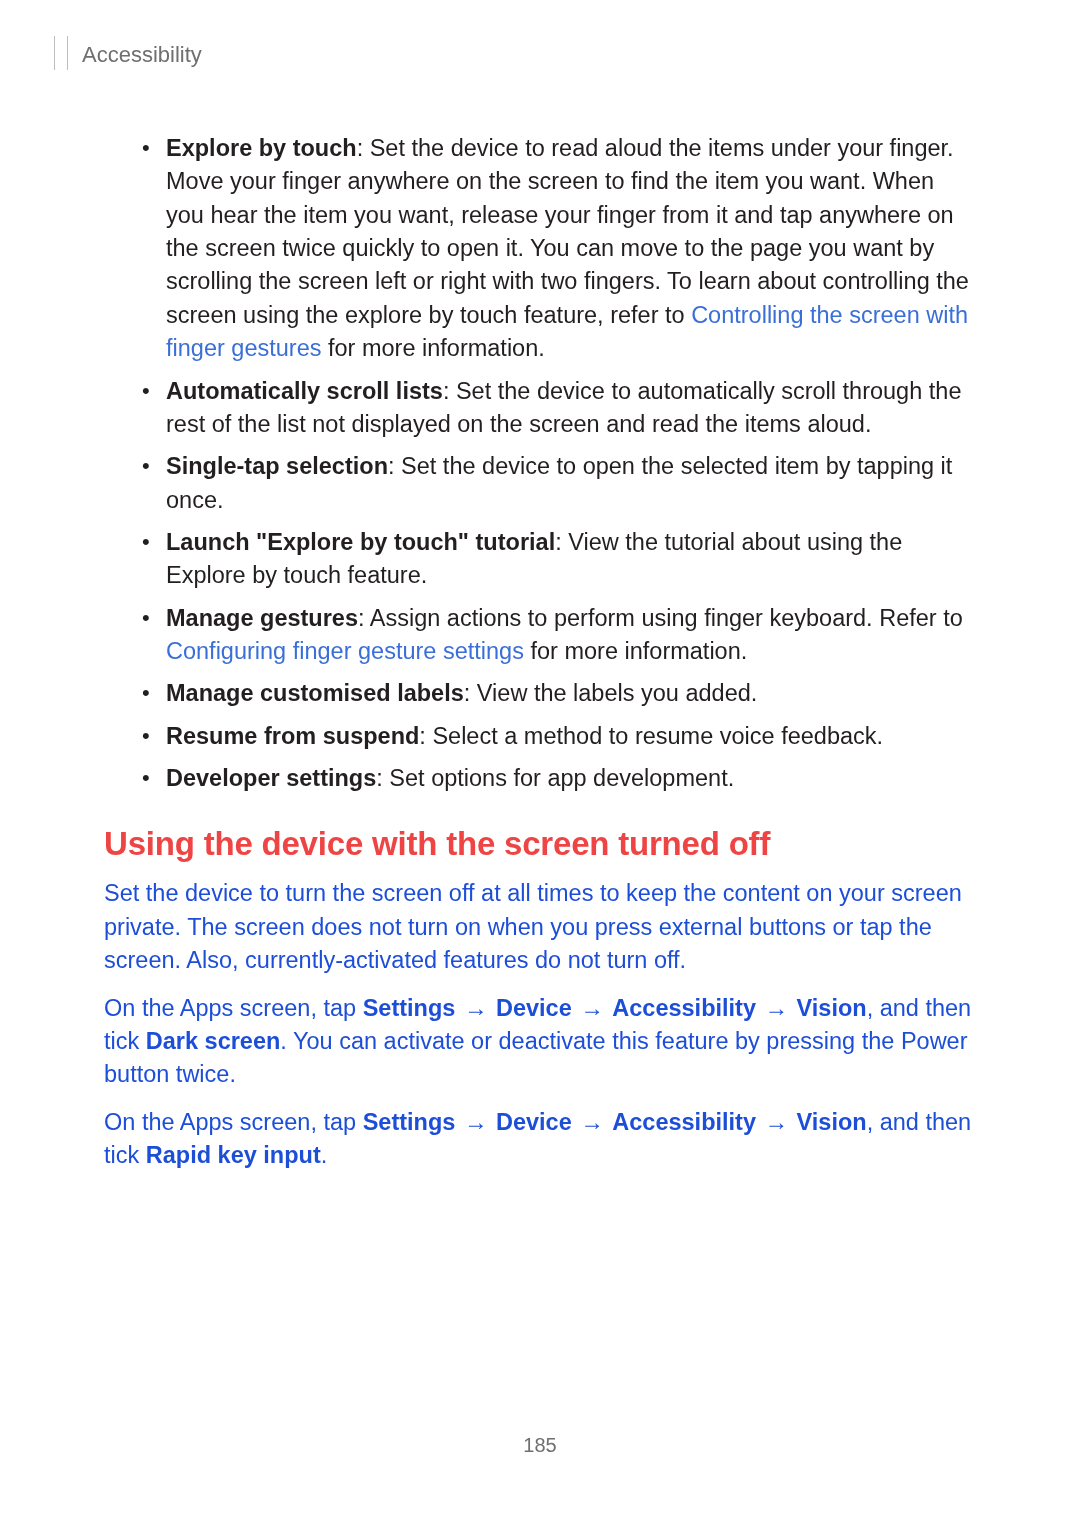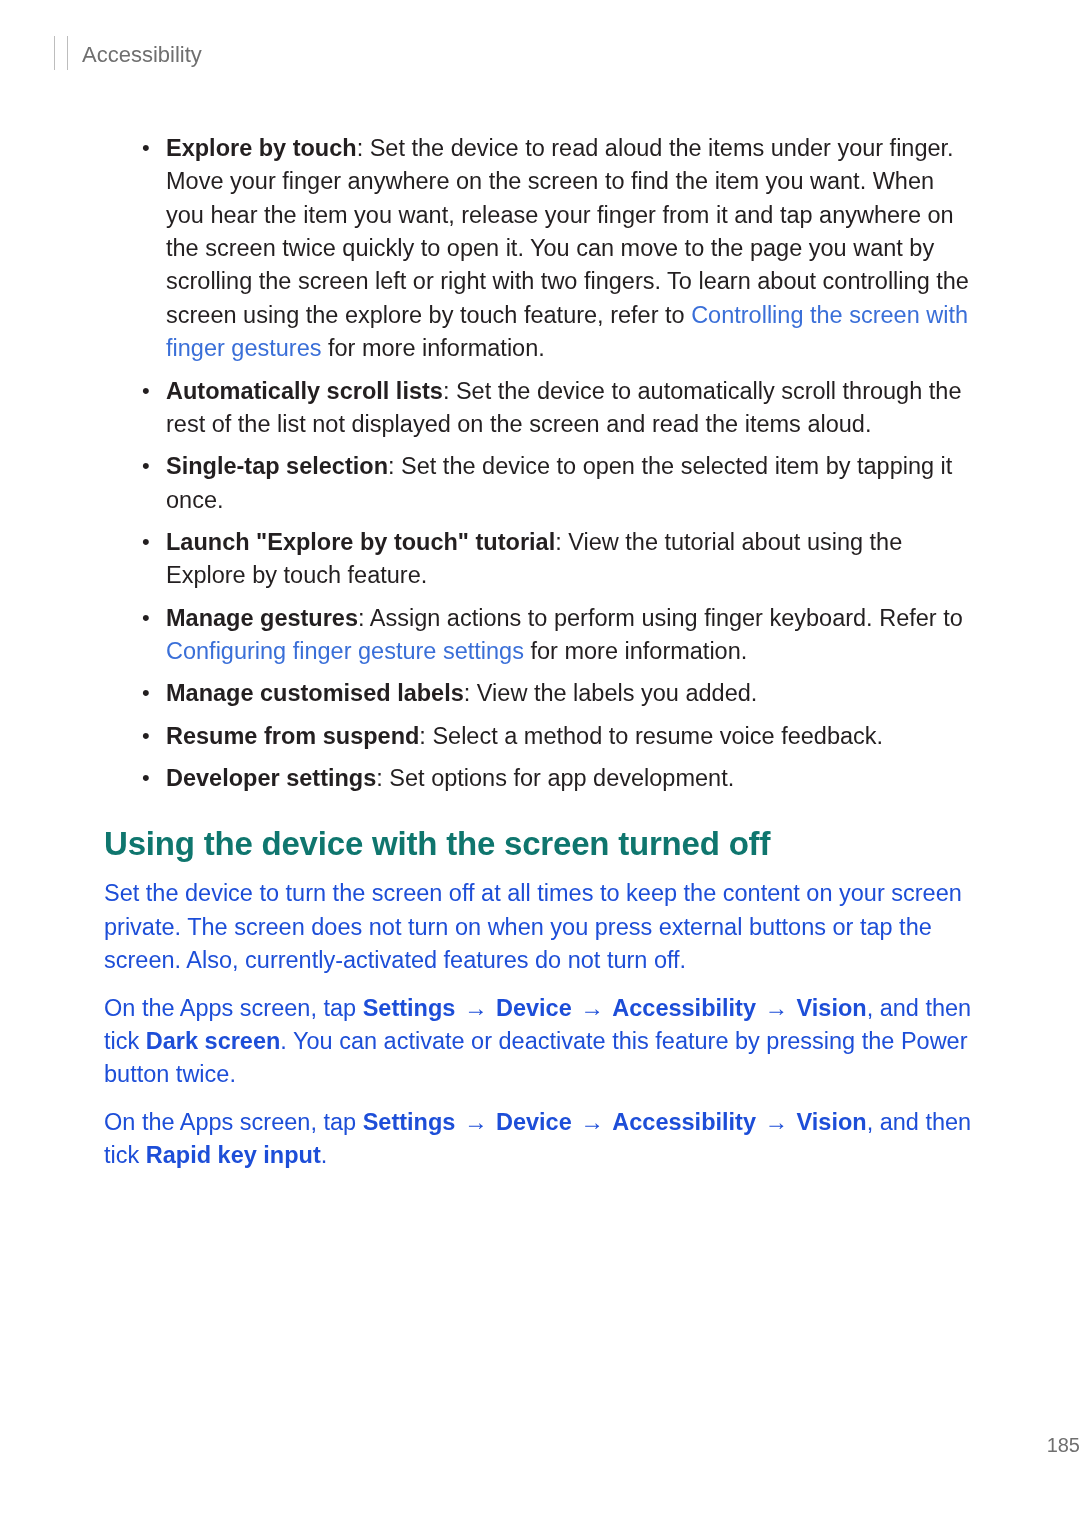--- a/index.html
+++ b/index.html
@@ -50,21 +50,21 @@
     content: "•";
     position: absolute;
     left: 0;
     top: 0;
     font-size: 22px;
     color: #231f20;
   }
   .b { font-weight: 700; }
   .link { color: #3a6fd8; }
   h2.sect {
-    color: #0f766e;
+    color: #ef4444;
     font-size: 33px;
     font-weight: 700;
     margin-top: 28px;
     margin-bottom: 14px;
     letter-spacing: -0.2px;
   }
   p.body {
     font-size: 23.5px;
     line-height: 1.42;
     margin-bottom: 14px;
@@ -72,21 +72,21 @@
   }
   .arrow {
     display: inline-block;
     padding: 0 2px;
   }
   .pagenum {
     position: absolute;
     bottom: 70px;
     left: 0;
     width: 1080px;
-    text-align: right;
+    text-align: center;
     font-size: 20px;
     color: #6f6f6f;
   }
 </style>
 </head>
 <body>
 
 <div class="page">
 
   <div class="header-row">

